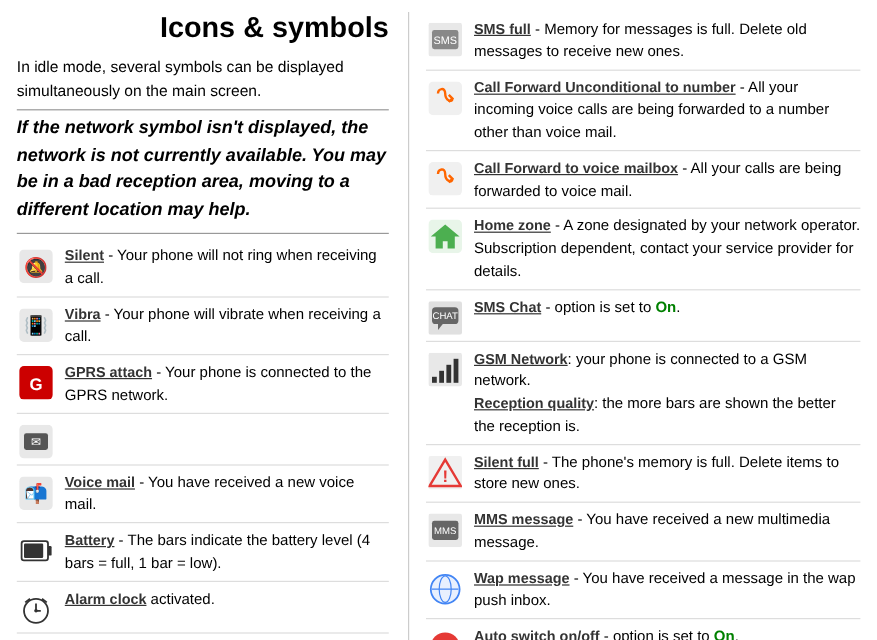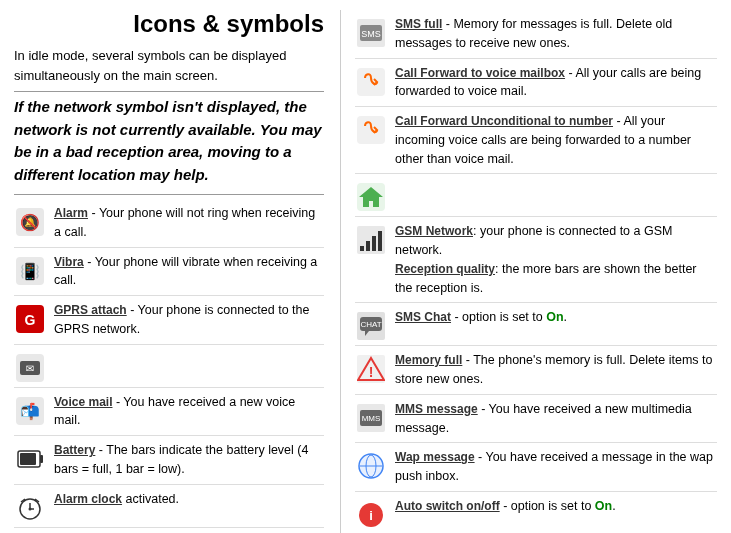--- a/index.html
+++ b/index.html
@@ -103,21 +103,21 @@
       <hr class="divider">
 
       <div id="left-items-container">
           <div class="item-row">
             <div class="item-icon">
               <svg width="28" height="28" viewBox="0 0 28 28">
                 <rect width="28" height="28" rx="4" fill="#e8e8e8"></rect>
                 <text x="14" y="20" text-anchor="middle" font-size="16">🔕</text>
               </svg>
             </div>
-            <div class="item-text"><span class="label">Alarm</span><span> - Your phone will not ring when receiving a call.</span></div>
+            <div class="item-text"><span class="label">Silent</span><span> - Your phone will not ring when receiving a call.</span></div>
           </div>
           <div class="item-row">
             <div class="item-icon">
               <svg width="28" height="28" viewBox="0 0 28 28">
                 <rect width="28" height="28" rx="4" fill="#e8e8e8"></rect>
                 <text x="14" y="20" text-anchor="middle" font-size="16">📳</text>
               </svg>
             </div>
             <div class="item-text"><span class="label">Vibra</span><span> - Your phone will vibrate when receiving a call.</span></div>
           </div>
@@ -196,72 +196,73 @@
             <div class="item-text"><span class="label">SMS full</span><span> - Memory for messages is full. Delete old messages to receive new ones.</span></div>
           </div>
           <div class="item-row">
             <div class="item-icon">
               <svg width="28" height="28" viewBox="0 0 28 28">
                 <rect width="28" height="28" rx="4" fill="#f0f0f0"></rect>
                 <path d="M8 10 C8 6, 14 4, 14 10 C14 16, 20 18, 20 14" fill="none" stroke="#ff6600" stroke-width="2"></path>
                 <polyline points="17,11 20,14 17,17" fill="none" stroke="#ff6600" stroke-width="2"></polyline>
               </svg>
             </div>
-            <div class="item-text"><span class="label">Call Forward to voice mailbox</span><span> - All your calls are being forwarded to voice mail.</span></div>
+            <div class="item-text"><span class="label">Call Forward Unconditional to number</span><span> - All your incoming voice calls are being forwarded to a number other than voice mail.</span></div>
           </div>
           <div class="item-row">
             <div class="item-icon">
               <svg width="28" height="28" viewBox="0 0 28 28">
                 <rect width="28" height="28" rx="4" fill="#f0f0f0"></rect>
                 <path d="M8 10 C8 6, 14 4, 14 10 C14 16, 20 18, 20 14" fill="none" stroke="#ff6600" stroke-width="2"></path>
                 <polyline points="17,11 20,14 17,17" fill="none" stroke="#ff6600" stroke-width="2"></polyline>
               </svg>
             </div>
-            <div class="item-text"><span class="label">Call Forward Unconditional to number</span><span> - All your incoming voice calls are being forwarded to a number other than voice mail.</span></div>
+            <div class="item-text"><span class="label">Call Forward to voice mailbox</span><span> - All your calls are being forwarded to voice mail.</span></div>
           </div>
           <div class="item-row">
             <div class="item-icon">
               <svg width="28" height="28" viewBox="0 0 28 28">
                 <rect width="28" height="28" rx="4" fill="#e8f5e9"></rect>
                 <polygon points="14,4 26,14 22,14 22,24 16,24 16,18 12,18 12,24 6,24 6,14 2,14" fill="#4caf50"></polygon>
               </svg>
             </div>
+            <div class="item-text"><span class="label">Home zone</span><span> - A zone designated by your network operator. Subscription dependent, contact your service provider for details.</span></div>
+          </div>
+          <div class="item-row">
+            <div class="item-icon">
+              <svg width="28" height="28" viewBox="0 0 28 28">
+                <rect width="28" height="28" rx="2" fill="#e0e0e0"></rect>
+                <rect x="3" y="5" width="22" height="14" rx="3" fill="#666"></rect>
+                <polygon points="8,19 12,19 8,24" fill="#666"></polygon>
+                <text x="14" y="15" text-anchor="middle" font-size="8" fill="white">CHAT</text>
+              </svg>
+            </div>
+            <div class="item-text"><span class="label">SMS Chat</span><span> - option is set to </span><span class="green">On</span><span>.</span></div>
           </div>
           <div class="item-row">
             <div class="item-icon">
               <svg width="28" height="28" viewBox="0 0 28 28">
                 <rect width="28" height="28" rx="2" fill="#e8e8e8"></rect>
                 <rect x="3" y="20" width="4" height="5" fill="#333"></rect>
                 <rect x="9" y="15" width="4" height="10" fill="#333"></rect>
                 <rect x="15" y="10" width="4" height="15" fill="#333"></rect>
                 <rect x="21" y="5" width="4" height="20" fill="#333"></rect>
               </svg>
             </div>
             <div class="item-text"><span class="label">GSM Network</span><span>: your phone is connected to a GSM network.</span><br><span class="label">Reception quality</span><span>: the more bars are shown the better the reception is.</span></div>
           </div>
           <div class="item-row">
             <div class="item-icon">
               <svg width="28" height="28" viewBox="0 0 28 28">
-                <rect width="28" height="28" rx="2" fill="#e0e0e0"></rect>
-                <rect x="3" y="5" width="22" height="14" rx="3" fill="#666"></rect>
-                <polygon points="8,19 12,19 8,24" fill="#666"></polygon>
-                <text x="14" y="15" text-anchor="middle" font-size="8" fill="white">CHAT</text>
-              </svg>
-            </div>
-            <div class="item-text"><span class="label">SMS Chat</span><span> - option is set to </span><span class="green">On</span><span>.</span></div>
-          </div>
-          <div class="item-row">
-            <div class="item-icon">
-              <svg width="28" height="28" viewBox="0 0 28 28">
                 <rect width="28" height="28" rx="2" fill="#f0f0f0"></rect>
                 <polygon points="14,3 27,25 1,25" fill="none" stroke="#e53935" stroke-width="2"></polygon>
                 <text x="14" y="22" text-anchor="middle" font-size="14" font-weight="bold" fill="#e53935">!</text>
               </svg>
             </div>
-            <div class="item-text"><span class="label">Memory full</span><span> - The phone's memory is full. Delete items to store new ones.</span></div>
+            <div class="item-text"><span class="label">Silent full</span><span> - The phone's memory is full. Delete items to store new ones.</span></div>
           </div>
           <div class="item-row">
             <div class="item-icon">
               <svg width="28" height="28" viewBox="0 0 28 28">
                 <rect width="28" height="28" rx="2" fill="#e8e8e8"></rect>
                 <rect x="3" y="6" width="22" height="16" rx="2" fill="#666"></rect>
                 <text x="14" y="17" text-anchor="middle" font-size="8" fill="white">MMS</text>
               </svg>
             </div>
             <div class="item-text"><span class="label">MMS message</span><span> - You have received a new multimedia message.</span></div>

